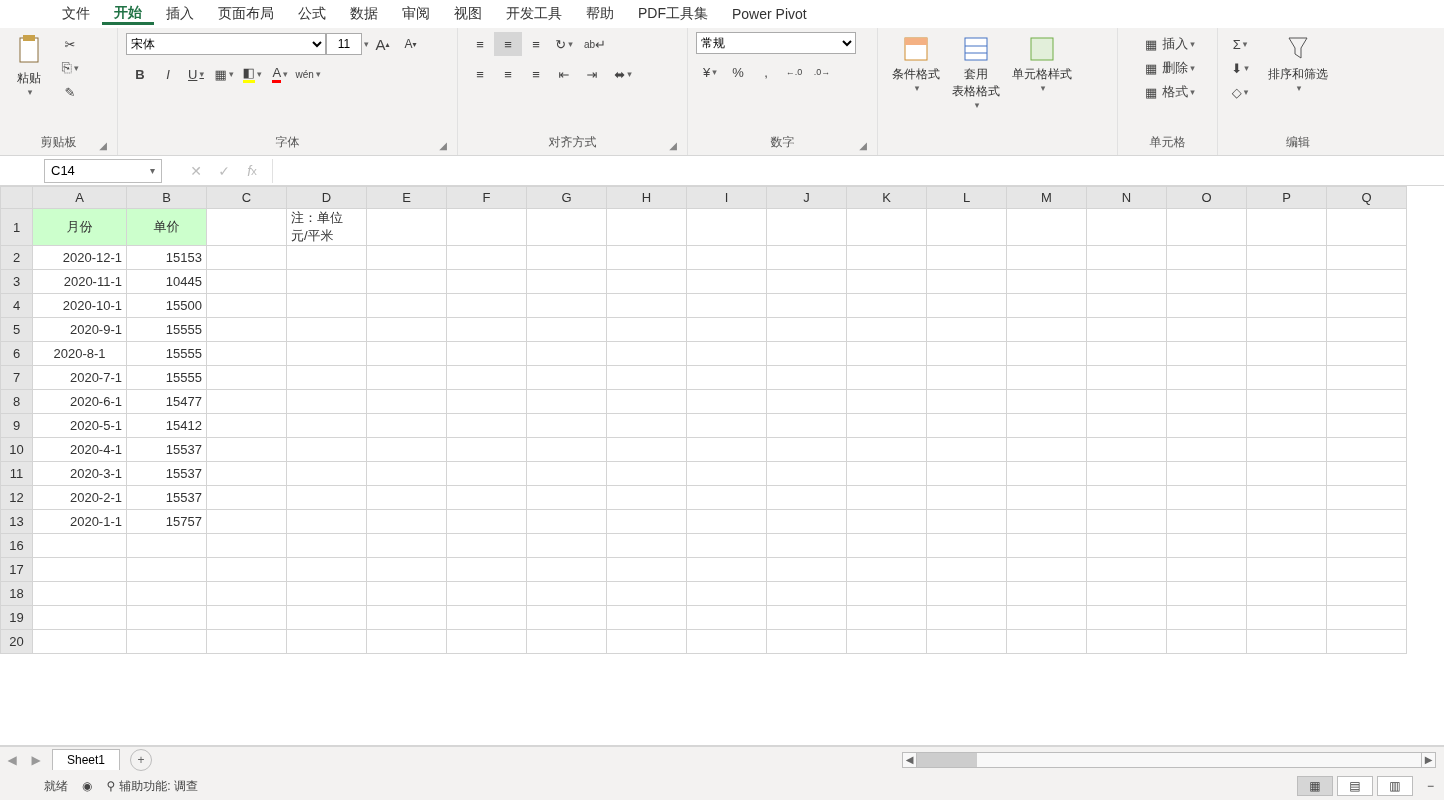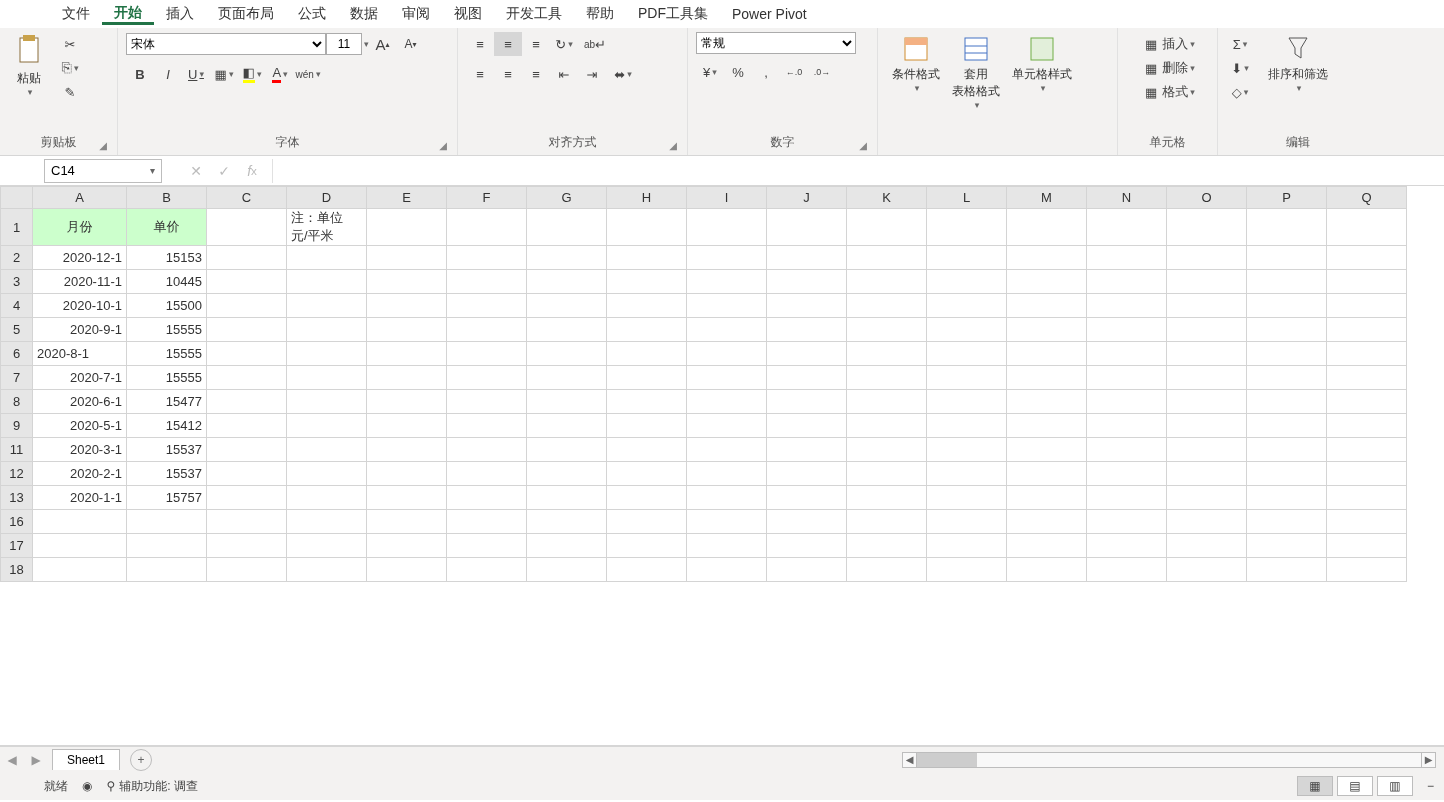--- a/index.html
+++ b/index.html
@@ -407,21 +407,21 @@
           <td class="" style=""></td>
           <td class="" style=""></td>
           <td class="" style=""></td>
           <td class="" style=""></td>
           <td class="" style=""></td>
           <td class="" style=""></td>
           <td class="" style=""></td>
         </tr>
         <tr>
           <th class="rowhdr">6</th>
-          <td class="" style="text-align:left">2020-8-1</td>
+          <td class="" style="text-align:center">2020-8-1</td>
           <td class="" style="">15555</td>
           <td class="" style=""></td>
           <td class="" style=""></td>
           <td class="" style=""></td>
           <td class="" style=""></td>
           <td class="" style=""></td>
           <td class="" style=""></td>
           <td class="" style=""></td>
           <td class="" style=""></td>
           <td class="" style=""></td>
@@ -486,20 +486,40 @@
           <td class="" style=""></td>
           <td class="" style=""></td>
           <td class="" style=""></td>
           <td class="" style=""></td>
           <td class="" style=""></td>
           <td class="" style=""></td>
           <td class="" style=""></td>
           <td class="" style=""></td>
         </tr>
         <tr>
+          <th class="rowhdr">10</th>
+          <td class="" style="text-align:right">2020-4-1</td>
+          <td class="" style="">15537</td>
+          <td class="" style=""></td>
+          <td class="" style=""></td>
+          <td class="" style=""></td>
+          <td class="" style=""></td>
+          <td class="" style=""></td>
+          <td class="" style=""></td>
+          <td class="" style=""></td>
+          <td class="" style=""></td>
+          <td class="" style=""></td>
+          <td class="" style=""></td>
+          <td class="" style=""></td>
+          <td class="" style=""></td>
+          <td class="" style=""></td>
+          <td class="" style=""></td>
+          <td class="" style=""></td>
+        </tr>
+        <tr>
           <th class="rowhdr">11</th>
           <td class="" style="text-align:right">2020-3-1</td>
           <td class="" style="">15537</td>
           <td class="" style=""></td>
           <td class="" style=""></td>
           <td class="" style=""></td>
           <td class="" style=""></td>
           <td class="" style=""></td>
           <td class="" style=""></td>
           <td class="" style=""></td>
@@ -587,20 +607,60 @@
           <td class="" style=""></td>
           <td class="" style=""></td>
           <td class="" style=""></td>
           <td class="" style=""></td>
           <td class="" style=""></td>
           <td class="" style=""></td>
           <td class="" style=""></td>
         </tr>
         <tr>
           <th class="rowhdr">18</th>
+          <td class="" style="text-align:right"></td>
+          <td class="" style=""></td>
+          <td class="" style=""></td>
+          <td class="" style=""></td>
+          <td class="" style=""></td>
+          <td class="" style=""></td>
+          <td class="" style=""></td>
+          <td class="" style=""></td>
+          <td class="" style=""></td>
+          <td class="" style=""></td>
+          <td class="" style=""></td>
+          <td class="" style=""></td>
+          <td class="" style=""></td>
+          <td class="" style=""></td>
+          <td class="" style=""></td>
+          <td class="" style=""></td>
+          <td class="" style=""></td>
+        </tr>
+        <tr>
+          <th class="rowhdr">19</th>
+          <td class="" style="text-align:right"></td>
+          <td class="" style=""></td>
+          <td class="" style=""></td>
+          <td class="" style=""></td>
+          <td class="" style=""></td>
+          <td class="" style=""></td>
+          <td class="" style=""></td>
+          <td class="" style=""></td>
+          <td class="" style=""></td>
+          <td class="" style=""></td>
+          <td class="" style=""></td>
+          <td class="" style=""></td>
+          <td class="" style=""></td>
+          <td class="" style=""></td>
+          <td class="" style=""></td>
+          <td class="" style=""></td>
+          <td class="" style=""></td>
+        </tr>
+        <tr>
+          <th class="rowhdr">20</th>
           <td class="" style="text-align:right"></td>
           <td class="" style=""></td>
           <td class="" style=""></td>
           <td class="" style=""></td>
           <td class="" style=""></td>
           <td class="" style=""></td>
           <td class="" style=""></td>
           <td class="" style=""></td>
           <td class="" style=""></td>
           <td class="" style=""></td>

